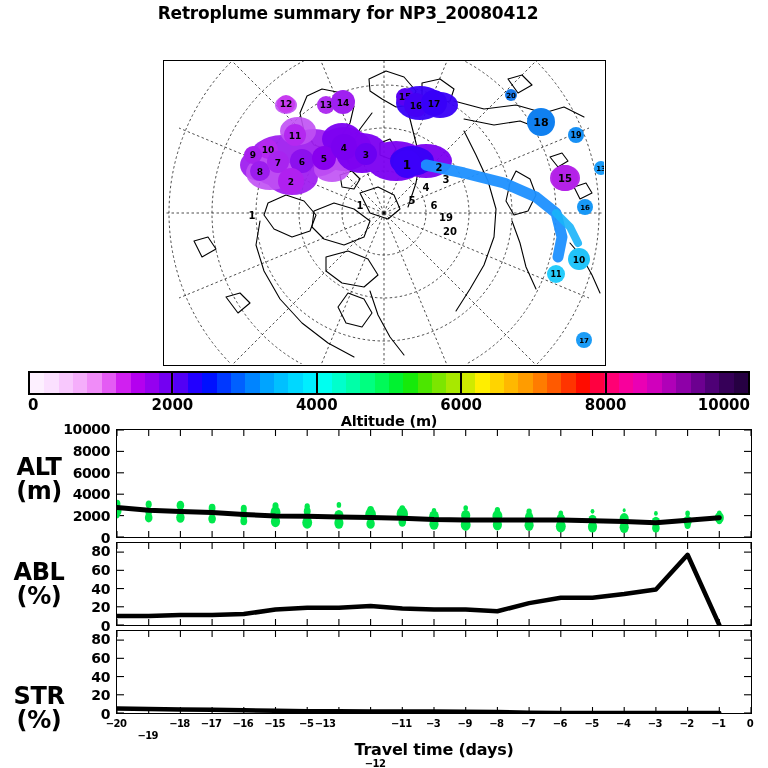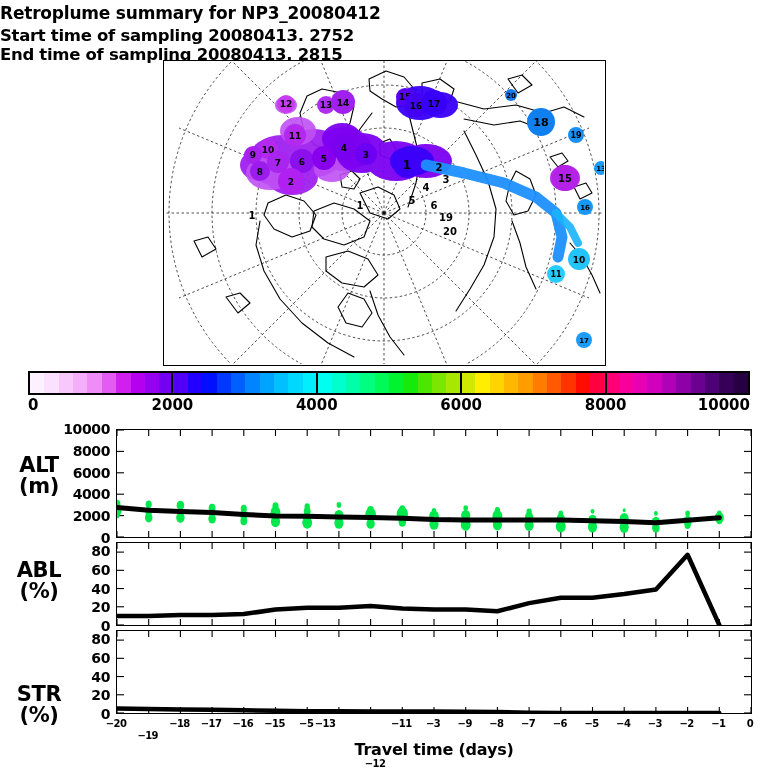--- a/index.html
+++ b/index.html
@@ -1,20 +1,20 @@
 <!DOCTYPE html>
 <html><head>
 <meta charset="utf-8">
 <style>
   html,body{margin:0;padding:0;background:#ffffff;}
   body{width:768px;height:768px;position:relative;overflow:hidden;
        font-family:"DejaVu Sans","Liberation Sans",sans-serif;color:#000;}
 
   
-  #title-block{position:absolute;left:0;top:0;width:696px;}
+  #title-block{position:absolute;left:0;top:0;width:696px;text-align:center;}
   #main-title{font-size:17px;font-weight:bold;letter-spacing:-0.2px;margin-top:3px;}
   #time-line{font-size:16.5px;font-weight:bold;margin-top:3px;letter-spacing:-0.3px;}
   #time-line span{display:inline-block;}
   #gap{width:22px;}
   #met-line{font-size:14.5px;font-weight:bold;margin-top:1px;letter-spacing:-0.2px;}
 
   
   #map-frame{position:absolute;left:163px;top:60px;width:443px;height:306px;
              border:1.6px solid #000;box-sizing:border-box;background:#fff;overflow:hidden;}
   #map-svg{position:absolute;left:0;top:0;}
@@ -36,38 +36,33 @@
   #panel-alt{top:429px;height:109px;}
   #panel-abl{top:542px;height:84px;}
   #panel-str{top:630px;height:84px;}
   .panel svg{position:absolute;left:0;top:0;}
 
   .ylabels{position:absolute;width:62px;text-align:right;}
   .ylabels span{position:absolute;right:0;font-size:14px;font-weight:bold;
                 transform:translateY(-50%);letter-spacing:-0.4px;white-space:nowrap;}
 
   .rowlabel{position:absolute;left:6px;width:66px;text-align:center;
-            font-size:21px;font-weight:bold;line-height:1.02;letter-spacing:-0.4px;}
+            font-size:24px;font-weight:bold;line-height:1.02;letter-spacing:-0.4px;}
 
   #xticklabels{position:absolute;left:116px;top:718px;width:636px;height:20px;}
   #xticklabels span{position:absolute;font-size:10px;font-weight:bold;
                     transform:translateX(-50%);letter-spacing:-0.6px;white-space:nowrap;}
   #xaxis-title{position:absolute;left:116px;top:740px;width:636px;text-align:center;
                font-size:16px;font-weight:bold;letter-spacing:-0.2px;}
 </style>
 </head>
 <body>
 
 <div id="title-block">
   <div id="main-title">Retroplume summary for NP3_20080412</div>
-  <div id="time-line">
-    <span>Start time of sampling 20080413.  2752</span>
-    <span id="gap"></span>
-    <span>End time of sampling 20080413.  2815</span>
-  </div>
 </div>
 
 <div id="map-frame">
   <svg id="map-svg" width="440" height="303" viewBox="0 0 440 303">
     <defs>
       <clipPath id="mapclip">
           <rect x="0" y="0" width="440" height="303"></rect>
         </clipPath>
     </defs>
     <g clip-path="url(#mapclip)">
@@ -376,20 +371,21 @@
       <div style="background: rgb(38, 0, 66);"></div>
     </div>
   <div id="cb-ticklabels">
       <span style="left: 0px;">0</span>
       <span style="left: 144.4px; transform: translateX(-50%);">2000</span>
       <span style="left: 288.8px; transform: translateX(-50%);">4000</span>
       <span style="left: 433.2px; transform: translateX(-50%);">6000</span>
       <span style="left: 577.6px; transform: translateX(-50%);">8000</span>
       <span style="right: 0px;">10000</span>
     </div>
+  <div id="cb-axis-title">Altitude (m)</div>
 <div class="cbsep" style="left: 143.4px;"></div>
     <div class="cbsep" style="left: 287.8px;"></div>
     <div class="cbsep" style="left: 432.2px;"></div>
     <div class="cbsep" style="left: 576.6px;"></div>
   </div>
 
 <div class="rowlabel" style="top:455px;">
   <div>ALT</div>
   <div>(m)</div>
 </div>

